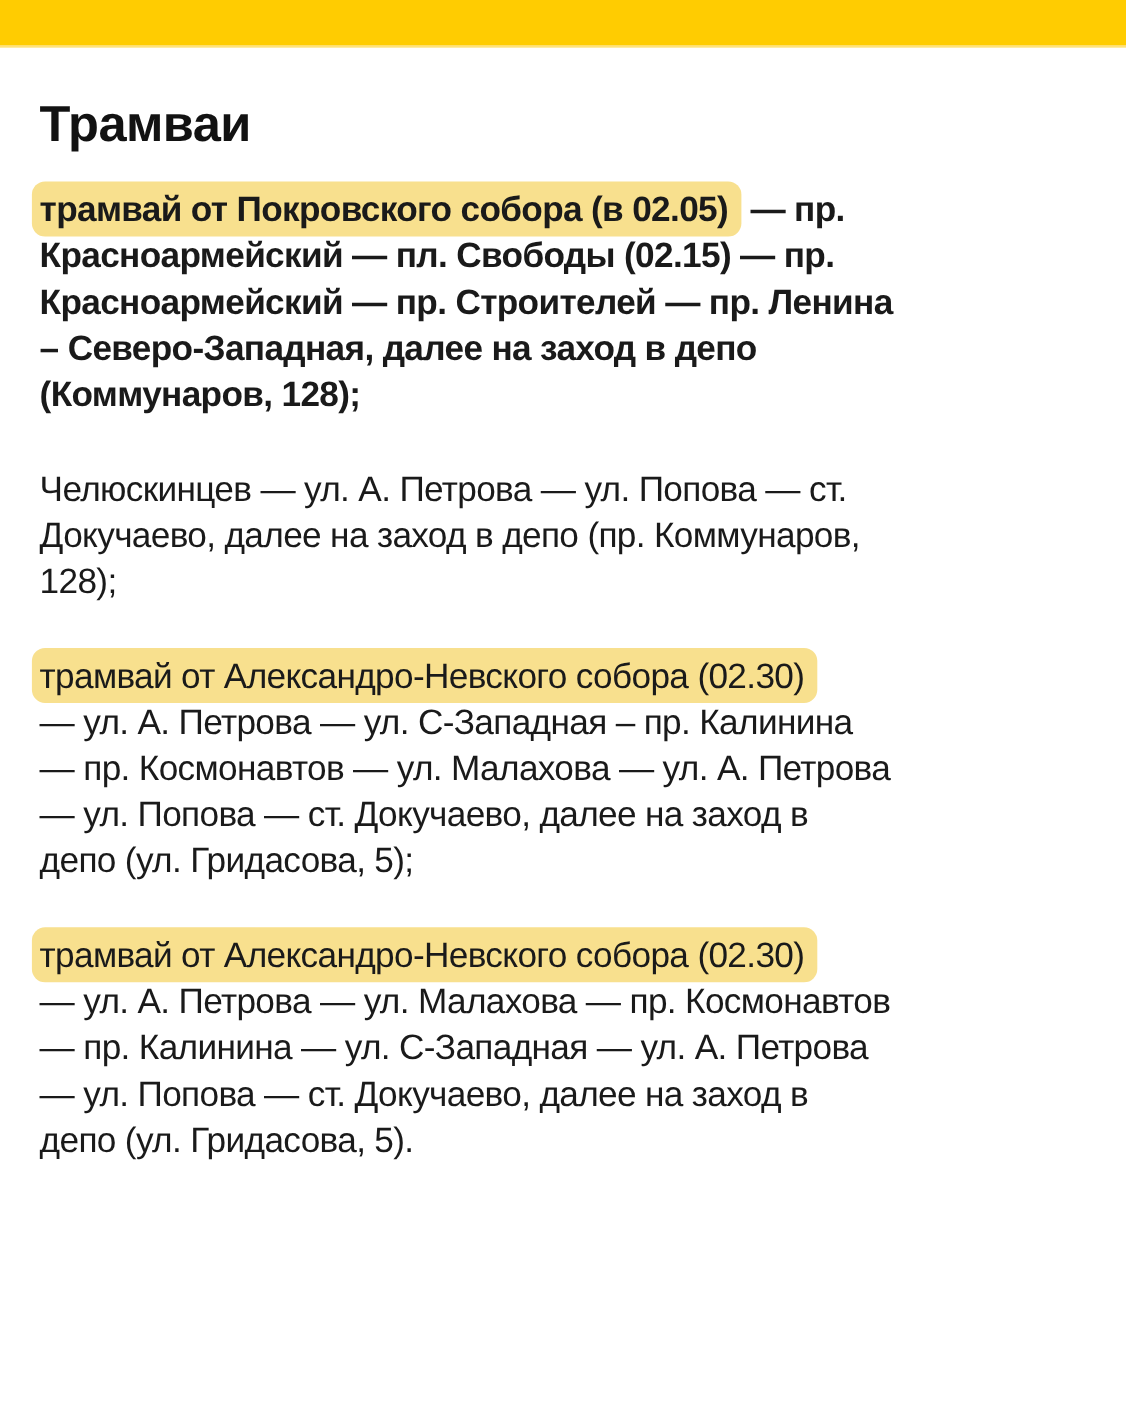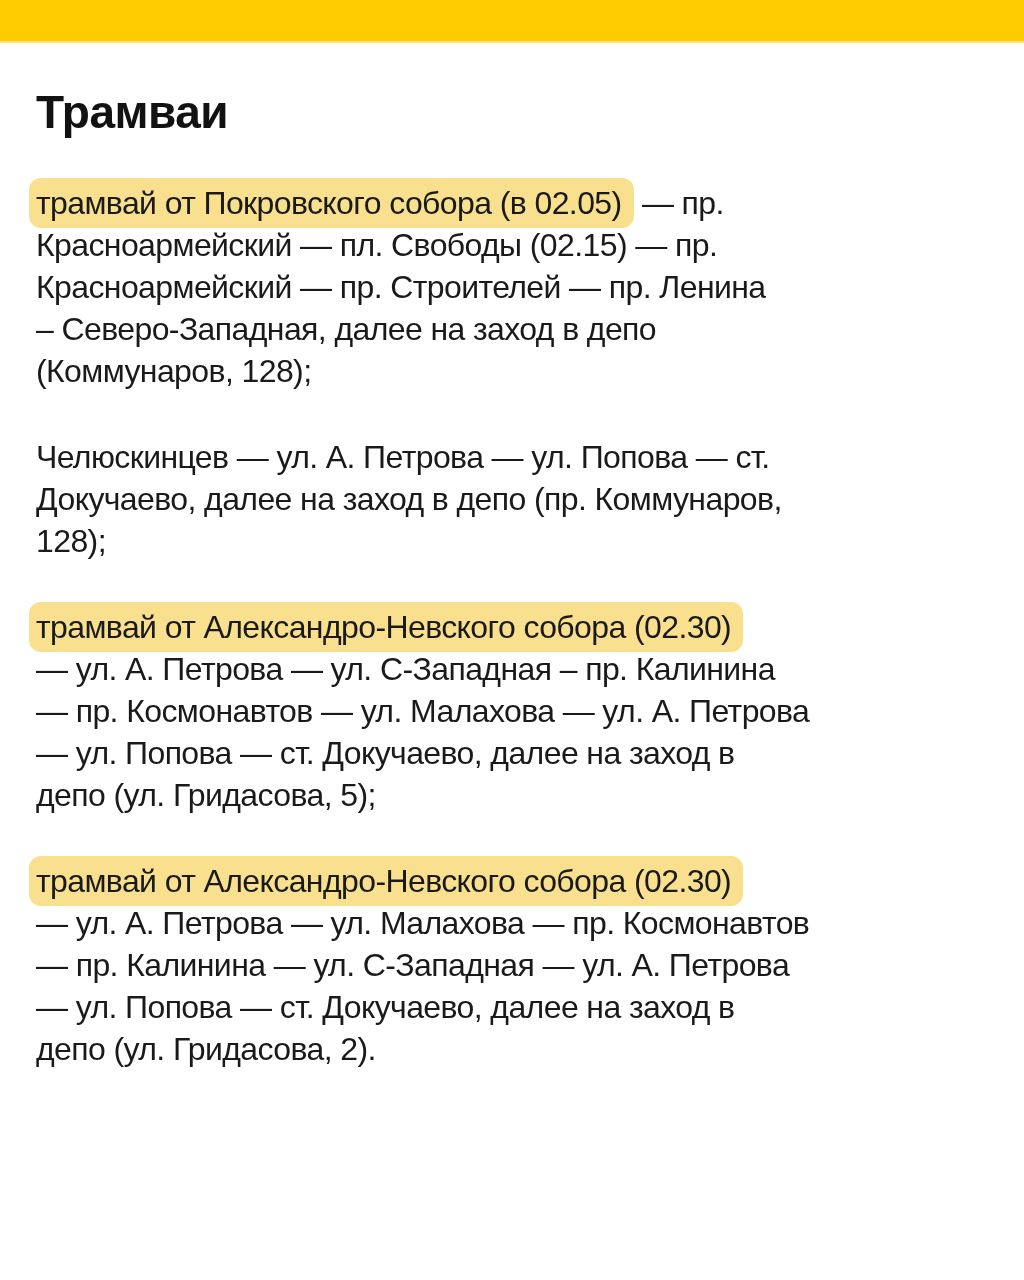--- a/index.html
+++ b/index.html
@@ -35,21 +35,22 @@
     color: #121212;
   }
   .route {
     margin-top: 44px;
     font-size: 32px;
     line-height: 42px;
     letter-spacing: -0.6px;
     font-weight: 400;
   }
   .route.first {
-    margin-top: 44px;
+    margin-top: 31px;
+    font-weight: bold;
   }
   .route p.line {
     margin: 0;
     padding: 0;
   }
   .hl {
     background: var(--highlight-color, #F8E08E);
     border-radius: 12px;
     padding: 7px 12px 7px 7px;
     margin-left: -7px;
@@ -127,21 +128,21 @@
       <p class="line">— пр. Космонавтов — ул. Малахова — ул. А. Петрова</p>
       <p class="line">— ул. Попова — ст. Докучаево, далее на заход в</p>
       <p class="line">депо (ул. Гридасова, 5);</p>
     </section>
 
     <section class="route">
       <p class="line"><span class="hl">трамвай от Александро-Невского собора (02.30)</span><span></span></p>
       <p class="line">— ул. А. Петрова — ул. Малахова — пр. Космонавтов</p>
       <p class="line">— пр. Калинина — ул. С-Западная — ул. А. Петрова</p>
       <p class="line">— ул. Попова — ст. Докучаево, далее на заход в</p>
-      <p class="line">депо (ул. Гридасова, 2).</p>
+      <p class="line">депо (ул. Гридасова, 5).</p>
     </section>
 
   </main>
 
   <div class="logo">
     <span class="logo-letter">Т</span>
     <span class="logo-pill">
       <span class="logo-pill-inner">tolknews.ru</span>
     </span>
     <span class="logo-letter">ЛК</span>

